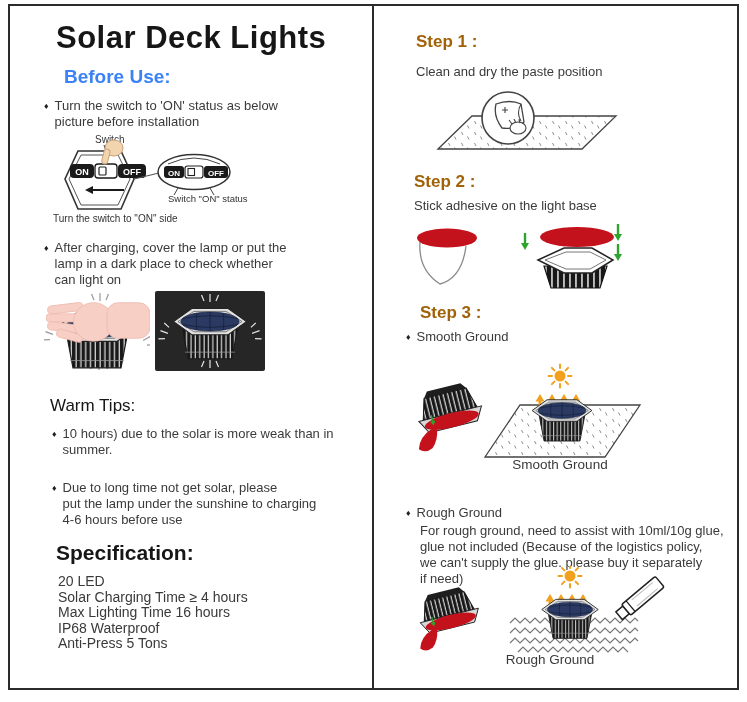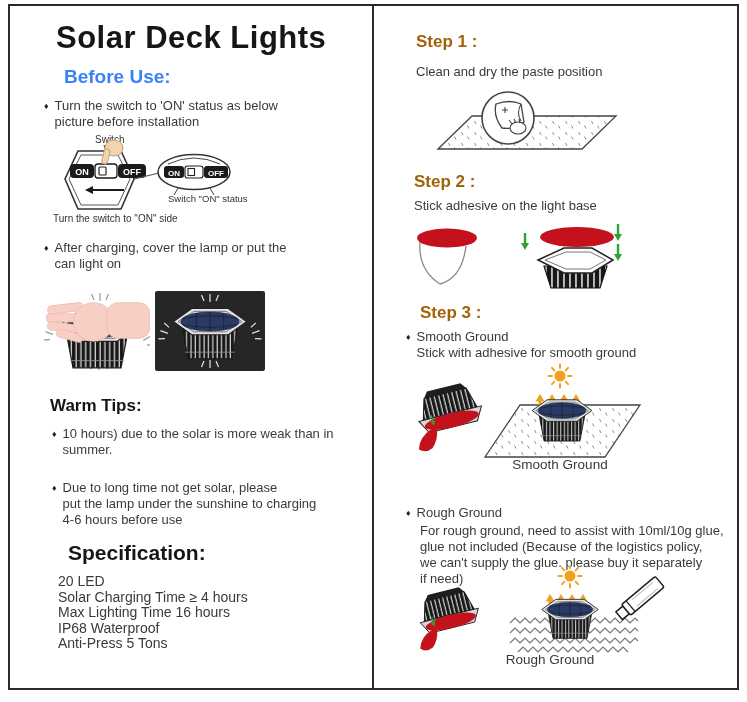--- a/index.html
+++ b/index.html
@@ -3,21 +3,21 @@
 <meta charset="utf-8">
 <style>
   html,body{margin:0;padding:0;background:#fff;}
   #page{position:relative;width:747px;height:702px;background:#fff;
         font-family:"Liberation Sans","DejaVu Sans",sans-serif;color:#2e2e2e;overflow:hidden;}
   .frame{position:absolute;left:8px;top:4px;width:727px;height:682px;border:2px solid #2b2b2b;}
   .divider{position:absolute;left:372px;top:4px;width:2px;height:686px;background:#2b2b2b;}
   .abs{position:absolute;}
   .h1{font-size:31px;font-weight:bold;color:#161616;letter-spacing:.5px;}
   .h2{font-size:19px;font-weight:bold;color:#3b82f6;}
-  .h2b{font-size:17px;font-weight:bold;color:#161616;}
+  .h2b{font-size:17px;font-weight:normal;color:#161616;}
   .h3{font-size:17px;font-weight:bold;color:#a16207;}
   .txt{font-size:13px;line-height:16px;color:#3a3a3a;}
   .bullet{display:flex;gap:6px;}
   .marker{font-size:9px;line-height:16px;color:#222;flex:0 0 auto;}
   .spec{font-size:14px;line-height:15.5px;color:#3a3a3a;white-space:pre-wrap;}
   .caption{font-size:13.5px;color:#3a3a3a;text-align:center;}
   .darkbox{background:#262626;border-radius:2px;}
   svg{display:block;}
 </style>
 </head>
@@ -136,20 +136,21 @@
     <rect x="164" y="33" width="24" height="12" rx="3" fill="#1a1a1a"></rect>
     <text x="176" y="42.5" font-size="8" font-weight="bold" fill="#fff" text-anchor="middle">OFF</text>
     <text x="128" y="69" font-size="9.5" fill="#333">Switch "ON" status</text>
     <text x="13" y="89" font-size="10" fill="#333">Turn the switch to "ON" side</text>
   </svg>
 
   <div class="abs bullet" style="left:44px;top:240px;width:300px;">
     <span class="marker">♦</span>
     <div class="txt">
       <div>After charging, cover the lamp or put the</div>
+      <div>lamp in a dark place to check whether</div>
       <div>can light on</div>
     </div>
   </div>
 
   <svg class="abs" style="left:44px;top:292px;color:#999;" width="106" height="78" viewBox="0 0 106 78">
     <use href="#sym-rays" x="56" y="8"></use>
     <use href="#sym-rays" x="8" y="42" transform="rotate(-70 8 42)"></use>
     <use href="#sym-rays" x="100" y="48" transform="rotate(60 100 48)"></use>
     <use href="#sym-rays" x="55" y="77" transform="rotate(180 55 74)"></use>
     <use href="#sym-lamp" x="5" y="10" width="96" height="74"></use>
@@ -178,21 +179,21 @@
 
   <div class="abs bullet" style="left:52px;top:480px;width:320px;">
     <span class="marker">♦</span>
     <div class="txt">
       <div>Due to long time not get solar, please</div>
       <div>put the lamp under the sunshine to charging</div>
       <div>4-6 hours before use</div>
     </div>
   </div>
 
-  <div class="abs" style="left:56px;top:541px;font-size:21px;font-weight:bold;color:#161616;margin-left:12px;">Specification:</div>
+  <div class="abs" style="left:56px;top:541px;font-size:21px;font-weight:bold;color:#161616;">Specification:</div>
   <div class="abs" style="left:58px;top:574px;">
     <div class="spec">20 LED</div>
     <div class="spec">Solar Charging Time ≥ 4 hours</div>
     <div class="spec">Max Lighting Time 16 hours</div>
     <div class="spec">IP68 Waterproof</div>
     <div class="spec">Anti-Press 5 Tons</div>
   </div>
 
   <div class="abs h3" style="left:416px;top:32px;">Step 1 :</div>
   <div class="abs txt" style="left:416px;top:64px;">Clean and dry the paste position</div>
@@ -224,21 +225,20 @@
     <ellipse cx="173" cy="23" rx="37" ry="10" fill="#C4121D"></ellipse>
     <use href="#sym-gar" x="214" y="10"></use>
     <use href="#sym-gar" x="214" y="30"></use>
   </svg>
 
   <div class="abs h3" style="left:420px;top:303px;">Step 3 :</div>
   <div class="abs bullet" style="left:406px;top:329px;width:320px;">
     <span class="marker">♦</span>
     <div class="txt">
       <div>Smooth Ground</div>
-      <div>Stick with adhesive for smooth ground</div>
     </div>
   </div>
 
   <svg class="abs" style="left:402px;top:362px;" width="250" height="98" viewBox="0 0 250 98">
     <polygon points="83,95 118,43 238,43 203,95" fill="url(#pat-dots)" stroke="#444" stroke-width="1.3"></polygon>
     <use href="#sym-flipped" x="8" y="20" width="84" height="72"></use>
     <use href="#sym-sun" x="158" y="14"></use>
     <use href="#sym-oar" x="138" y="50"></use>
     <use href="#sym-oar" x="150" y="50"></use>
     <use href="#sym-oar" x="162" y="50"></use>

